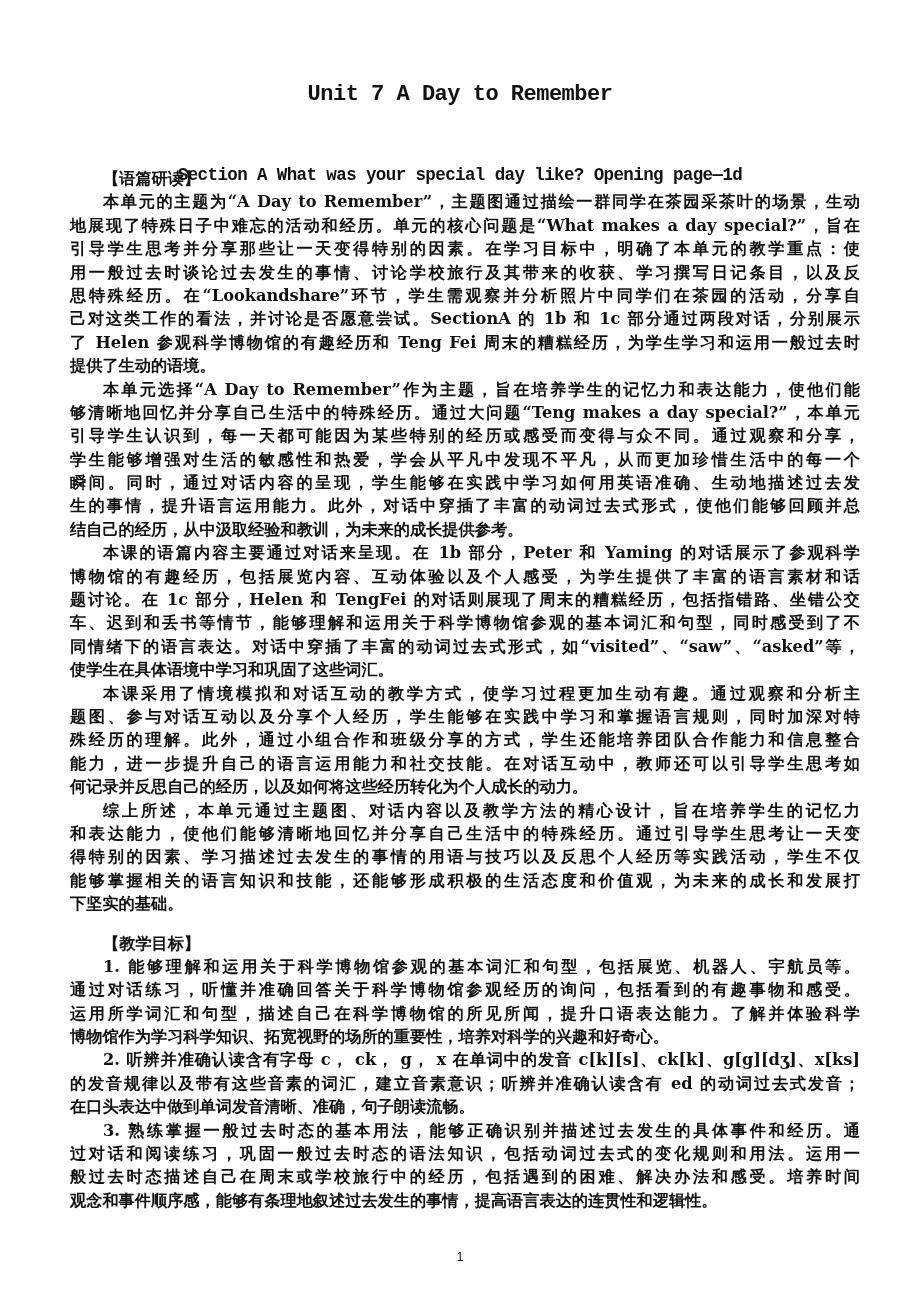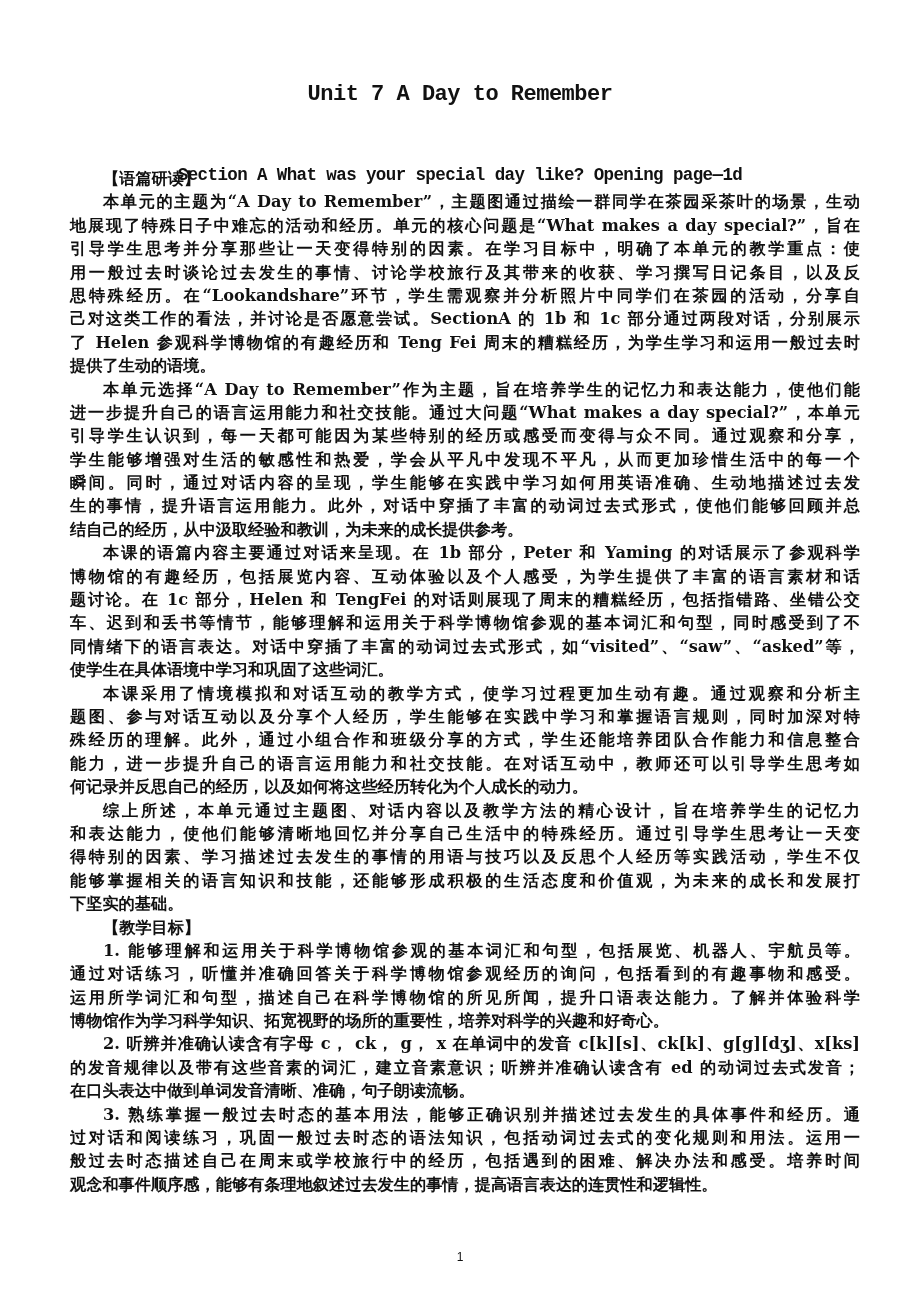--- a/index.html
+++ b/index.html
@@ -69,20 +69,21 @@
     }
     .line.indent {
       padding-left: 33px;
     }
     .line.heading {
       padding-left: 33px;
       text-align-last: left;
     }
     .line.heading.h2 {
       padding-left: 33px;
+      margin-top: 16px;
     }
     .page-number {
       position: absolute;
       top: 1249px;
       left: 0;
       width: 920px;
       text-align: center;
       font-family: "Liberation Sans", sans-serif;
       font-size: 12px;
       line-height: 16px;
@@ -107,21 +108,21 @@
         <div class="line">引导学生思考并分享那些让一天变得特别的因素。在学习目标中，明确了本单元的教学重点：使</div>
         <div class="line">用一般过去时谈论过去发生的事情、讨论学校旅行及其带来的收获、学习撰写日记条目，以及反</div>
         <div class="line">思特殊经历。在“Lookandshare”环节，学生需观察并分析照片中同学们在茶园的活动，分享自</div>
         <div class="line">己对这类工作的看法，并讨论是否愿意尝试。SectionA 的 1b 和 1c 部分通过两段对话，分别展示</div>
         <div class="line">了 Helen 参观科学博物馆的有趣经历和 Teng Fei 周末的糟糕经历，为学生学习和运用一般过去时</div>
         <div class="line last">提供了生动的语境。</div>
       </div>
 
       <div>
         <div class="line indent">本单元选择“A Day to Remember”作为主题，旨在培养学生的记忆力和表达能力，使他们能</div>
-        <div class="line">进一步提升自己的语言运用能力和社交技能。通过大问题“What makes a day special?”，本单元</div>
+        <div class="line">够清晰地回忆并分享自己生活中的特殊经历。通过大问题“Teng makes a day special?”，本单元</div>
         <div class="line">引导学生认识到，每一天都可能因为某些特别的经历或感受而变得与众不同。通过观察和分享，</div>
         <div class="line">学生能够增强对生活的敏感性和热爱，学会从平凡中发现不平凡，从而更加珍惜生活中的每一个</div>
         <div class="line">瞬间。同时，通过对话内容的呈现，学生能够在实践中学习如何用英语准确、生动地描述过去发</div>
         <div class="line">生的事情，提升语言运用能力。此外，对话中穿插了丰富的动词过去式形式，使他们能够回顾并总</div>
         <div class="line last">结自己的经历，从中汲取经验和教训，为未来的成长提供参考。</div>
       </div>
 
       <div>
         <div class="line indent">本课的语篇内容主要通过对话来呈现。在 1b 部分，Peter 和 Yaming 的对话展示了参观科学</div>
         <div class="line">博物馆的有趣经历，包括展览内容、互动体验以及个人感受，为学生提供了丰富的语言素材和话</div>

